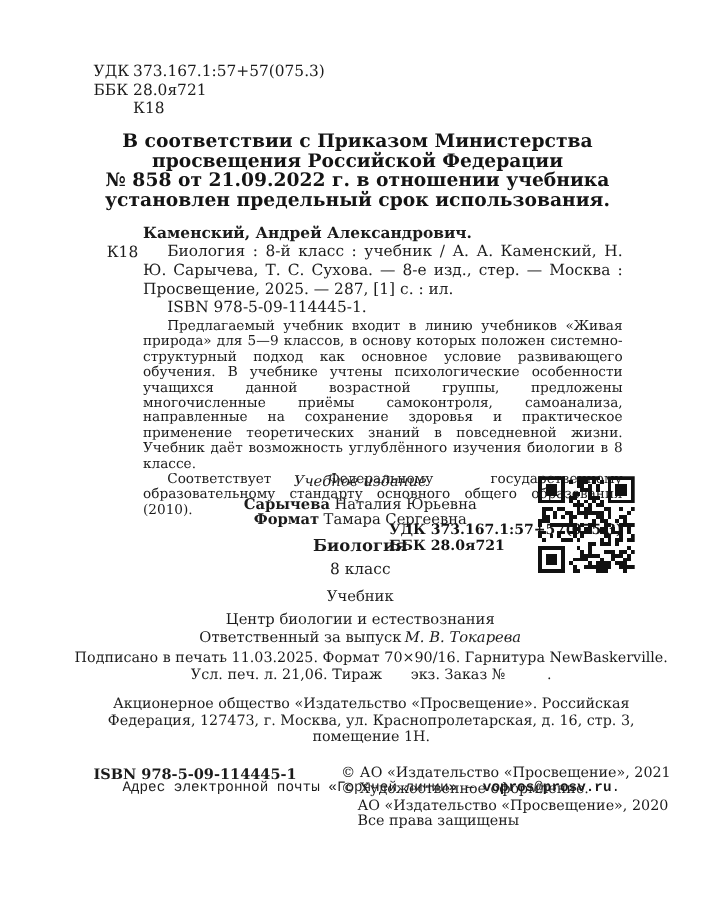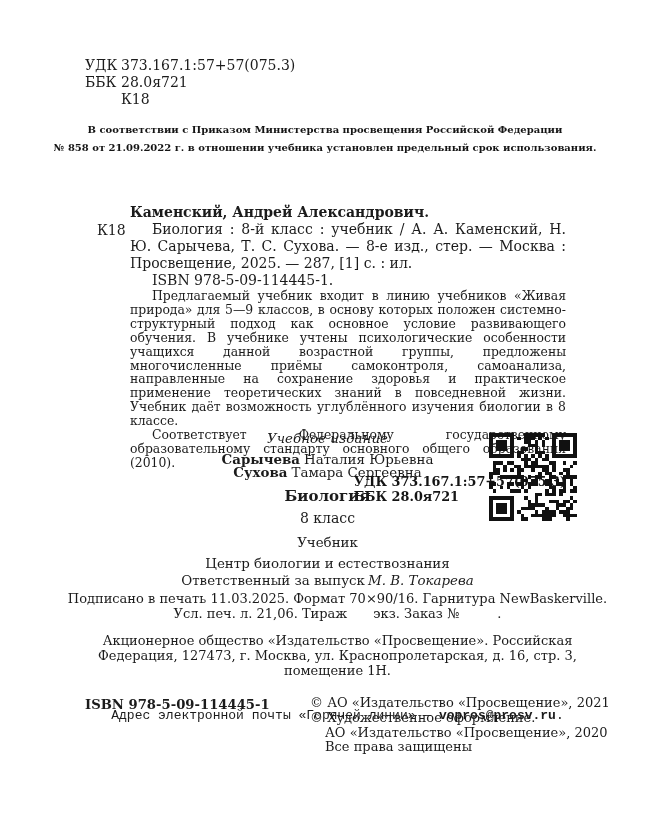--- a/index.html
+++ b/index.html
@@ -15,21 +15,21 @@
     overflow:hidden;
     margin:0 auto;
   }
   
   .codes-top{position:absolute;left:85px;top:57px;font-size:14px;line-height:17px;}
   .code-label{display:inline-block;width:36px;}
   .code-indent{display:inline-block;width:36px;}
   
   .notice{
     position:absolute;left:45px;right:45px;top:121px;
-    text-align:center;font-weight:bold;font-size:10px;line-height:17.5px;
+    text-align:center;font-weight:bold;font-size:17px;line-height:17.5px;
     color:#141414;
   }
   
   .card{position:absolute;left:130px;top:204px;width:436px;font-size:14px;line-height:17px;}
   .card .margin-code{position:absolute;left:-33px;top:18px;}
   .author-heading{font-weight:bold;}
   .card p{margin:0;text-align:justify;}
   .indent{text-indent:22px;}
   .annot{font-size:12.4px;line-height:13.9px;}
   .codes-right{
@@ -87,21 +87,21 @@
     <p class="annot indent">Соответствует Федеральному государственному образовательному стандарту основного общего образования (2010).</p>
     <div class="codes-right">
       <div>УДК 373.167.1:57+57(075.3)</div>
       <div>ББК 28.0я721</div>
     </div>
   </div>
 
   <div class="edition">
     <div class="ed-kind">Учебное издание</div>
     <div class="ed-author"><span class="surname">Сарычева</span><span>Наталия Юрьевна</span></div>
-    <div class="ed-author"><span class="surname">Сухова</span><span>Тамара Сергеевна</span></div>
+    <div class="ed-author"><span class="surname">Формат</span><span>Тамара Сергеевна</span></div>
     <div class="ed-title">Биология</div>
     <div class="ed-grade">8 класс</div>
     <div class="ed-type">Учебник</div>
     <div class="ed-center">Центр биологии и естествознания</div>
     <div class="ed-resp"><span>Ответственный за выпуск</span><span class="resp-name">М. В. Токарева</span></div>
   </div>
 
   <div class="qr">
     <svg viewBox="0 0 25 25" shape-rendering="crispEdges" fill="#111111">
         <rect x="0" y="0" width="1" height="1"></rect>

